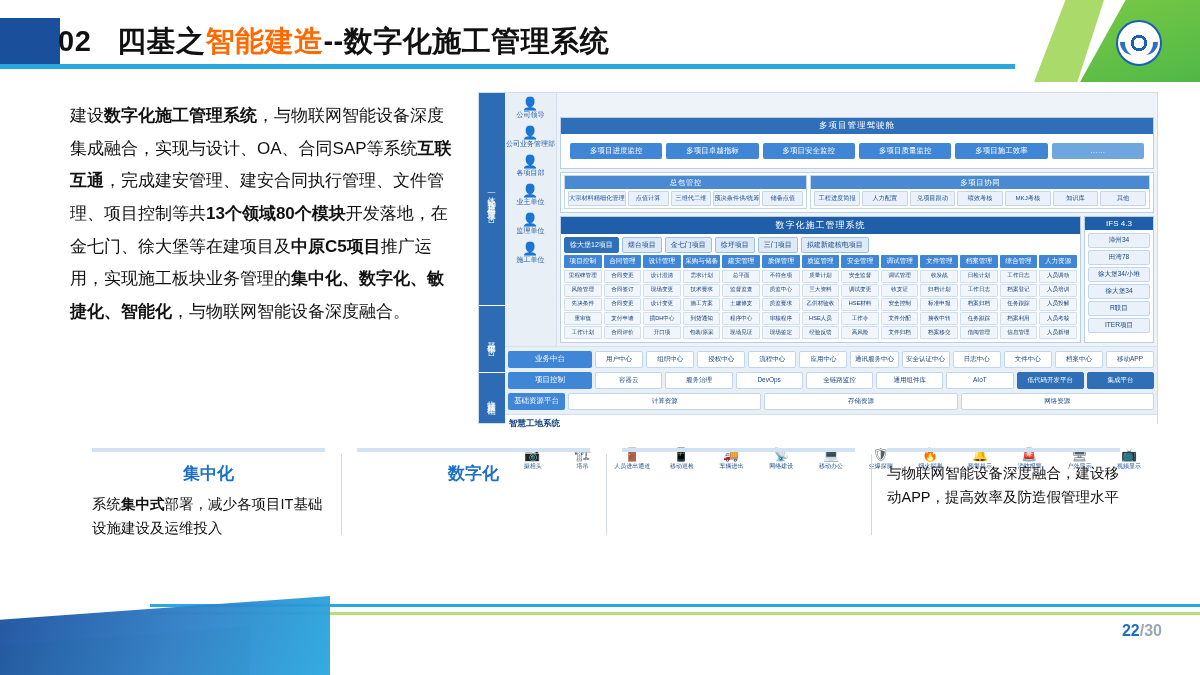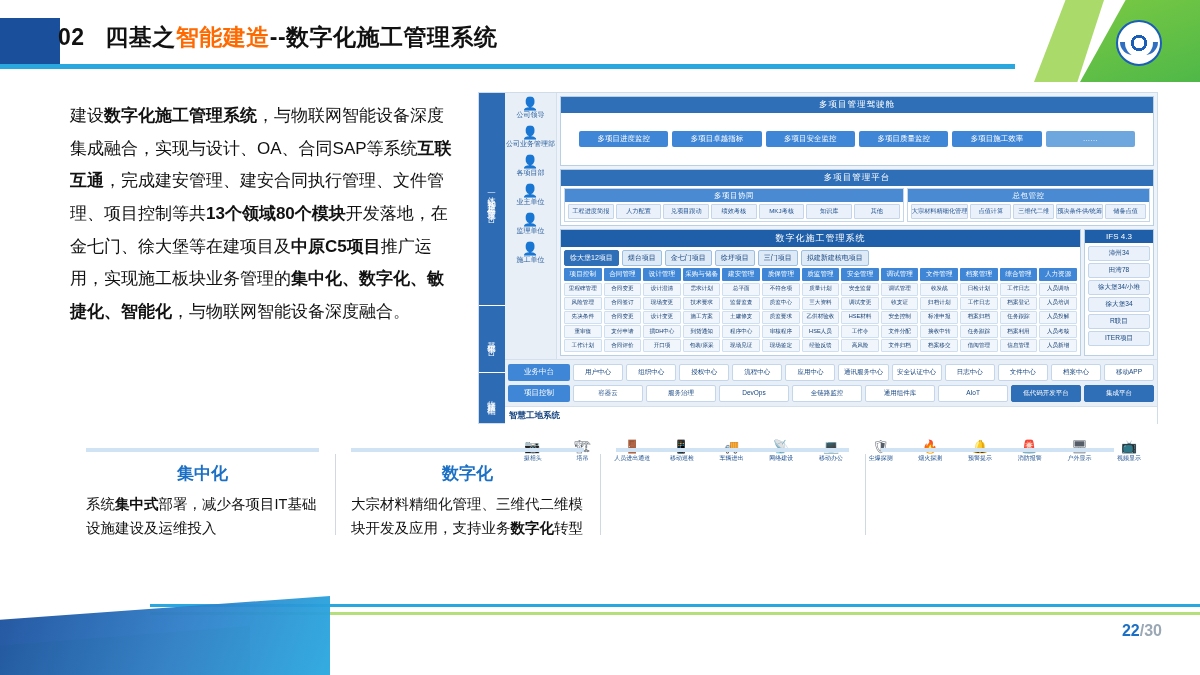--- a/index.html
+++ b/index.html
@@ -19,21 +19,21 @@
   .hdr-blue {
     position:absolute; left:0; top:0; width:60px; height:46px;
     background:#1a4f9c;
   }
   .hdr-cyan {
     position:absolute; left:0; top:46px; width:1015px; height:5px;
     background:#29a8df;
   }
   .hdr-title {
     position:absolute; left:58px; top:4px;
-    font-size:23px; font-weight:bold; letter-spacing:0.5px;
+    font-size:29px; font-weight:bold; letter-spacing:0.5px;
     color:#111;
     white-space:nowrap;
   }
   .hdr-title .num { color:#111; }
   .hdr-title .hl { color:#ff6a00; }
   .hdr-green-1 {
     position:absolute; right:0; top:-18px; width:120px; height:82px;
     background:linear-gradient(160deg,#7ac943 0%, #4fb848 100%);
     clip-path:polygon(38% 0, 100% 0, 100% 100%, 0% 100%);
   }
@@ -86,28 +86,28 @@
   .dg-right { flex:1; display:flex; flex-direction:column; }
 
   .role-col {
     width:52px; background:#e8eff7; display:flex; flex-direction:column;
     align-items:center; padding-top:4px; gap:7px; border-right:1px solid #d4e0ee;
   }
   .role-item { text-align:center; color:#2b5f9e; font-size:7px; line-height:1.15; }
   .role-item .ico { display:block; font-size:13px; line-height:13px; margin-bottom:1px; color:#4a7fc1;}
 
   .top-zone { display:flex; flex:0 0 auto; }
-  .top-zone-body { flex:1; padding:3px; }
+  .top-zone-body { flex:1; padding:3px;margin-top:21px; }
 
   .panel { border:1px solid #b9cfe6; background:#ffffff; margin-bottom:3px; }
   .panel-title {
     background:#2f6fb8; color:#fff; font-size:8.5px; text-align:center;
     padding:2px 0; letter-spacing:1px;
   }
-  .chip-row { display:flex; gap:4px; padding:18px; flex-wrap:nowrap; }
+  .chip-row { display:flex; gap:4px; padding:9px; flex-wrap:nowrap; }
   .chip {
     flex:1; background:#3f86d6; color:#fff; font-size:7.5px; text-align:center;
     padding:3px 0; border-radius:2px; white-space:nowrap;
   }
   .chip.dim { background:#6ea6de; }
 
   .mini-grid { display:flex; gap:2px; padding:2px 3px; }
   .mini {
     flex:1; background:#eaf1fa; border:1px solid #c3d6ec; color:#1d4f8f;
     font-size:6.2px; text-align:center; padding:2px 0; white-space:nowrap; border-radius:1px;
@@ -143,40 +143,40 @@
   .ifs-title { background:#1f5fa9; color:#fff; font-size:8px; text-align:center; padding:2px 0; }
   .ifs-list { flex:1; display:flex; flex-direction:column; gap:2px; padding:3px; }
   .ifs-item {
     background:#eaf1fa; border:1px solid #c3d6ec; color:#14447f;
     font-size:6.6px; text-align:center; padding:2px 0; border-radius:2px;
   }
 
   
   .plat-row { display:flex; align-items:stretch; gap:3px; padding:2px 3px; }
   .plat-label {
-    width:62px; background:#3f86d6; color:#fff; font-size:7.5px;
+    width:84px; background:#3f86d6; color:#fff; font-size:7.5px;
     display:flex; align-items:center; justify-content:center; border-radius:2px;
   }
   .plat-cells { flex:1; display:flex; gap:3px; }
   .plat-cell {
     flex:1; background:#ffffff; border:1px solid #c3d6ec; color:#17457f;
     font-size:6.5px; text-align:center; padding:3px 0; border-radius:2px; white-space:nowrap;
   }
   .plat-cell.accent { background:#2f6fb8; color:#fff; border-color:#2f6fb8; }
 
   
   .iot-zone { display:flex; flex:1 1 auto; border-top:1px solid #d4e0ee; background:#ffffff; }
   .iot-body { flex:1; padding:3px 4px; }
   .iot-title { font-size:8.5px; color:#14447f; font-weight:bold; margin-bottom:18px;font-family:Liberation Mono, monospace; }
   .iot-items { display:flex; gap:2px; }
   .iot-item { flex:1; text-align:center; color:#1d4f8f; font-size:6px; }
   .iot-item .ico { display:block; font-size:13px; line-height:14px; color:#555e68; }
 
   
-  .cards { position:absolute; left:70px; top:448px; width:1060px; display:flex; gap:0; }
+  .cards { position:absolute; left:76px; top:448px; width:1060px; display:flex; gap:0; }
   .card { flex:1; padding:0 16px; position:relative; }
   .card + .card:before {
     content:""; position:absolute; left:0; top:6px; bottom:6px; width:1px; background:#cfd8e3;
   }
   .card-top { height:4px; background:#cfe3f5; margin-bottom:10px; }
   .card h3 {
     margin:0 0 8px 0; text-align:center; color:#1b6fc4; font-size:17px; font-weight:bold;
   }
   .card p { margin:0; font-size:14.5px; line-height:1.65; color:#111; }
   .card p b { font-weight:bold; }
@@ -248,42 +248,41 @@
             <div class="chip">多项目进度监控</div>
             <div class="chip">多项目卓越指标</div>
             <div class="chip">多项目安全监控</div>
             <div class="chip">多项目质量监控</div>
             <div class="chip">多项目施工效率</div>
             <div class="chip dim">……</div>
           </div>
         </div>
 
         <div class="panel">
-          <div class="panel-title">多项目管理平台</div>
           <div style="display:flex; gap:3px; padding:2px 3px 3px 3px;">
+            <div style="flex:5; border:1px solid #c3d6ec;">
+              <div class="sub-head">总包管控</div>
+              <div class="mini-grid">
+                <div class="mini">大宗材料精细化管理</div>
+                <div class="mini">点值计算</div>
+                <div class="mini">三维代二维</div>
+                <div class="mini">预决条件供/统筹</div>
+                <div class="mini">储备点值</div>
+              </div>
+            </div>
             <div style="flex:7; border:1px solid #c3d6ec;">
               <div class="sub-head">多项目协同</div>
               <div class="mini-grid">
                 <div class="mini">工程进度简报</div>
                 <div class="mini">人力配置</div>
                 <div class="mini">兑项目跟动</div>
                 <div class="mini">绩效考核</div>
                 <div class="mini">MKJ考核</div>
                 <div class="mini">知识库</div>
                 <div class="mini">其他</div>
-              </div>
-            </div>
-            <div style="flex:5; border:1px solid #c3d6ec;">
-              <div class="sub-head">总包管控</div>
-              <div class="mini-grid">
-                <div class="mini">大宗材料精细化管理</div>
-                <div class="mini">点值计算</div>
-                <div class="mini">三维代二维</div>
-                <div class="mini">预决条件供/统筹</div>
-                <div class="mini">储备点值</div>
               </div>
             </div>
           </div>
         </div>
 
         <div class="core-wrap" style="padding:0;">
           <div class="core-main">
             <div class="core-title">数字化施工管理系统</div>
             <div class="proj-tabs">
               <div class="proj-tab on">徐大堡12项目</div>
@@ -442,20 +441,28 @@
           <div class="plat-cell">容器云</div>
           <div class="plat-cell">服务治理</div>
           <div class="plat-cell">DevOps</div>
           <div class="plat-cell">全链路监控</div>
           <div class="plat-cell">通用组件库</div>
           <div class="plat-cell">AIoT</div>
           <div class="plat-cell accent">低代码开发平台</div>
           <div class="plat-cell accent">集成平台</div>
         </div>
       </div>
+      <div class="plat-row">
+        <div class="plat-label" style="width:auto; padding:0 6px;">基础资源平台</div>
+        <div class="plat-cells">
+          <div class="plat-cell">计算资源</div>
+          <div class="plat-cell">存储资源</div>
+          <div class="plat-cell">网络资源</div>
+        </div>
+      </div>
     </div>
 
     <div class="iot-zone">
       <div class="iot-body">
         <div class="iot-title">智慧工地系统</div>
         <div class="iot-items">
           <div class="iot-item"><span class="ico">📷</span><span>摄相头</span></div>
           <div class="iot-item"><span class="ico">🏗</span><span>塔吊</span></div>
           <div class="iot-item"><span class="ico">🚪</span><span>人员进出通道</span></div>
           <div class="iot-item"><span class="ico">📱</span><span>移动巡检</span></div>
@@ -477,27 +484,27 @@
 
 <div class="cards">
   <div class="card">
     <div class="card-top"></div>
     <h3>集中化</h3>
     <p><span>系统</span><b>集中式</b><span>部署，减少各项目IT基础设施建设及运维投入</span></p>
   </div>
   <div class="card">
     <div class="card-top"></div>
     <h3>数字化</h3>
-    <p><span>大宗材料精细化管理、三维代二维模块开发及应用，支持业务</span><b>数字化</b><span>转型</span></p>
   </div>
   <div class="card">
     <div class="card-top"></div>
   </div>
   <div class="card">
     <div class="card-top"></div>
+    <p><span>与物联网智能设备深度融合，建设移动APP，提高效率及防造假管理水平</span><b></b><span></span></p>
   </div>
 </div>
 
 <div class="foot-line2"></div>
 <div class="foot-line1"></div>
 <div class="foot-sweep2"></div>
 <div class="foot-sweep"></div>
 <div class="pageno"><span>22</span><span class="tot">/30</span></div>
 
 </body></html>

